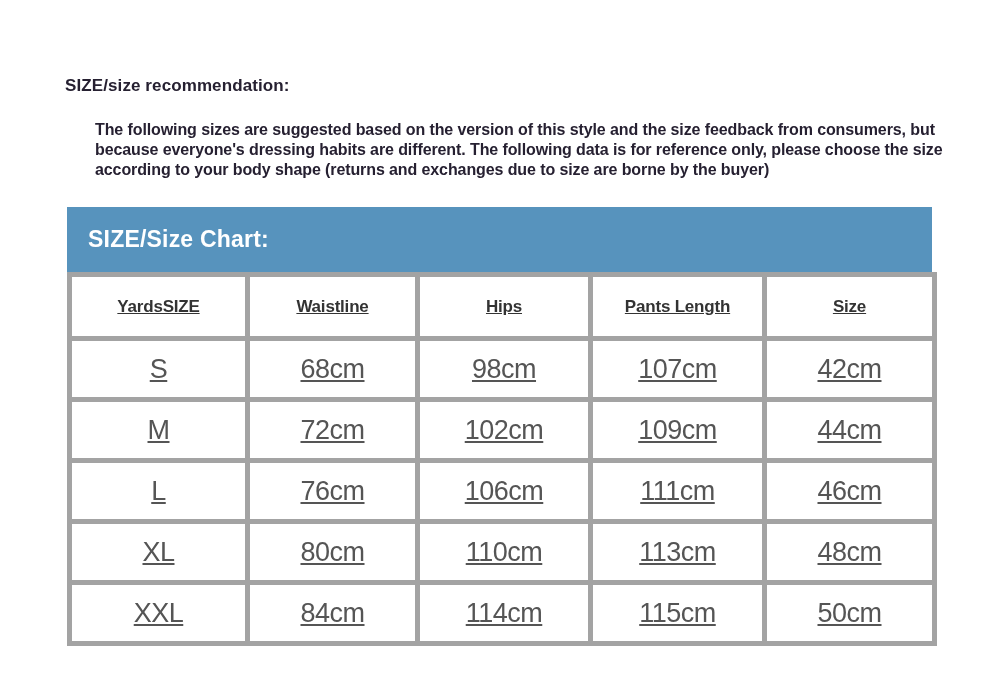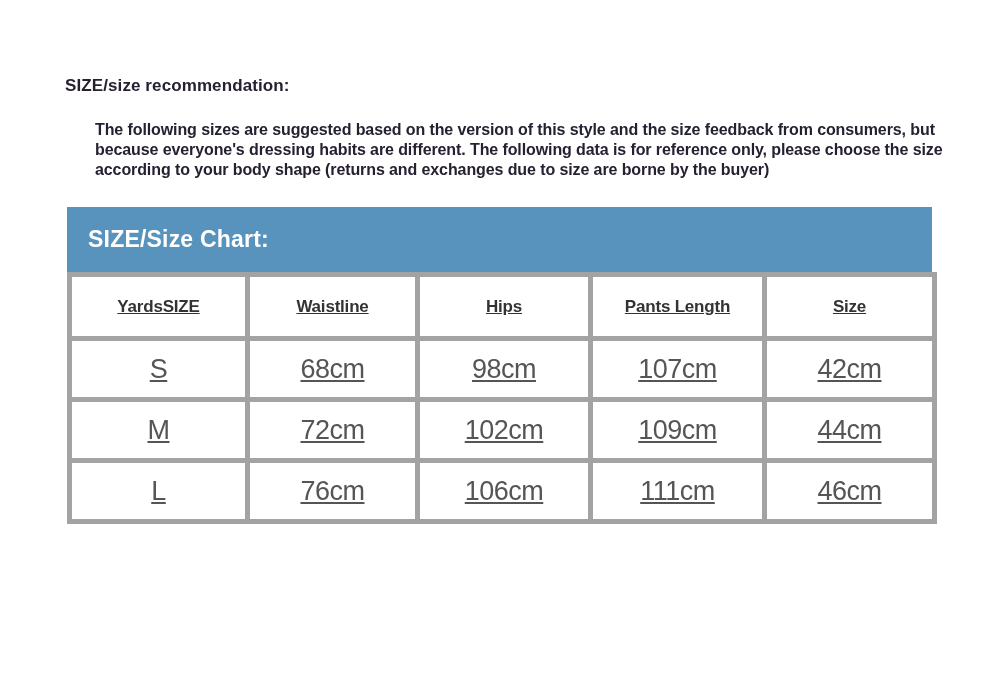--- a/index.html
+++ b/index.html
@@ -127,17 +127,31 @@
           <td>109cm</td>
           <td>44cm</td>
         </tr>
         <tr>
           <td>L</td>
           <td>76cm</td>
           <td>106cm</td>
           <td>111cm</td>
           <td>46cm</td>
         </tr>
+        <tr>
+          <td>XL</td>
+          <td>80cm</td>
+          <td>110cm</td>
+          <td>113cm</td>
+          <td>48cm</td>
+        </tr>
+        <tr>
+          <td>XXL</td>
+          <td>84cm</td>
+          <td>114cm</td>
+          <td>115cm</td>
+          <td>50cm</td>
+        </tr>
       </tbody>
     </table>
 
   </div>
 </div>
 
 </body></html>

